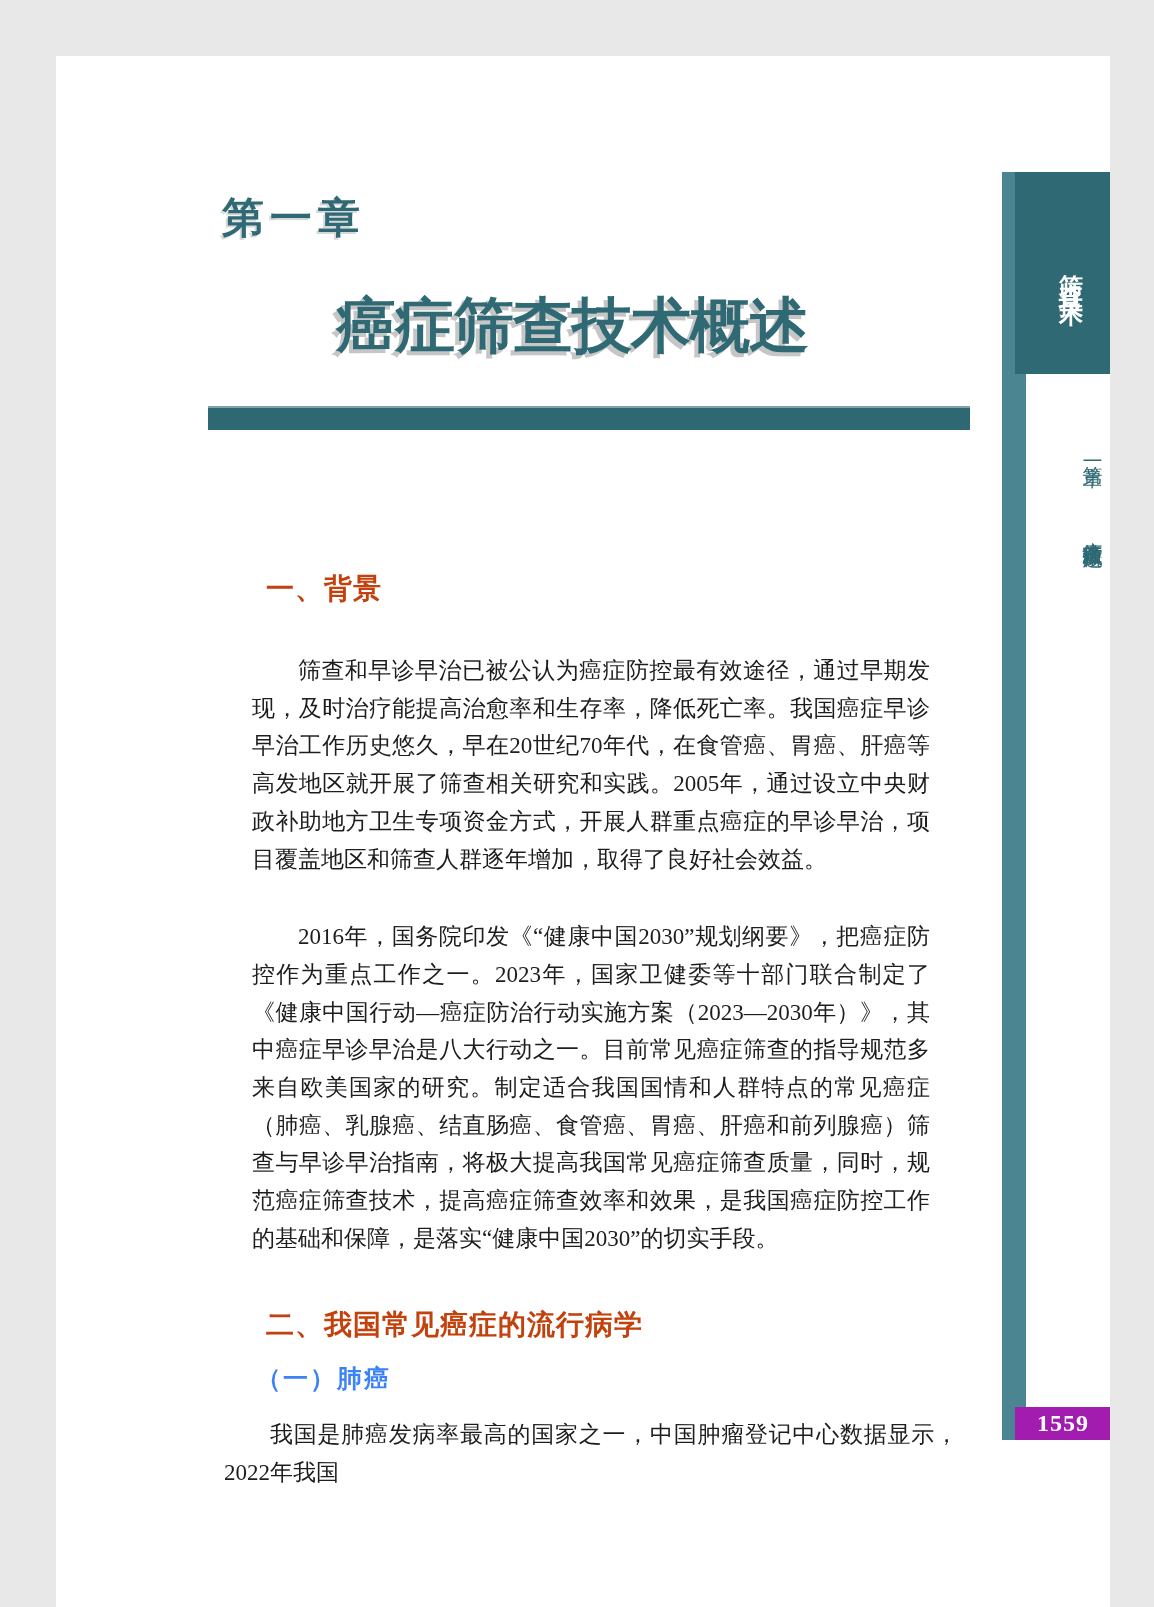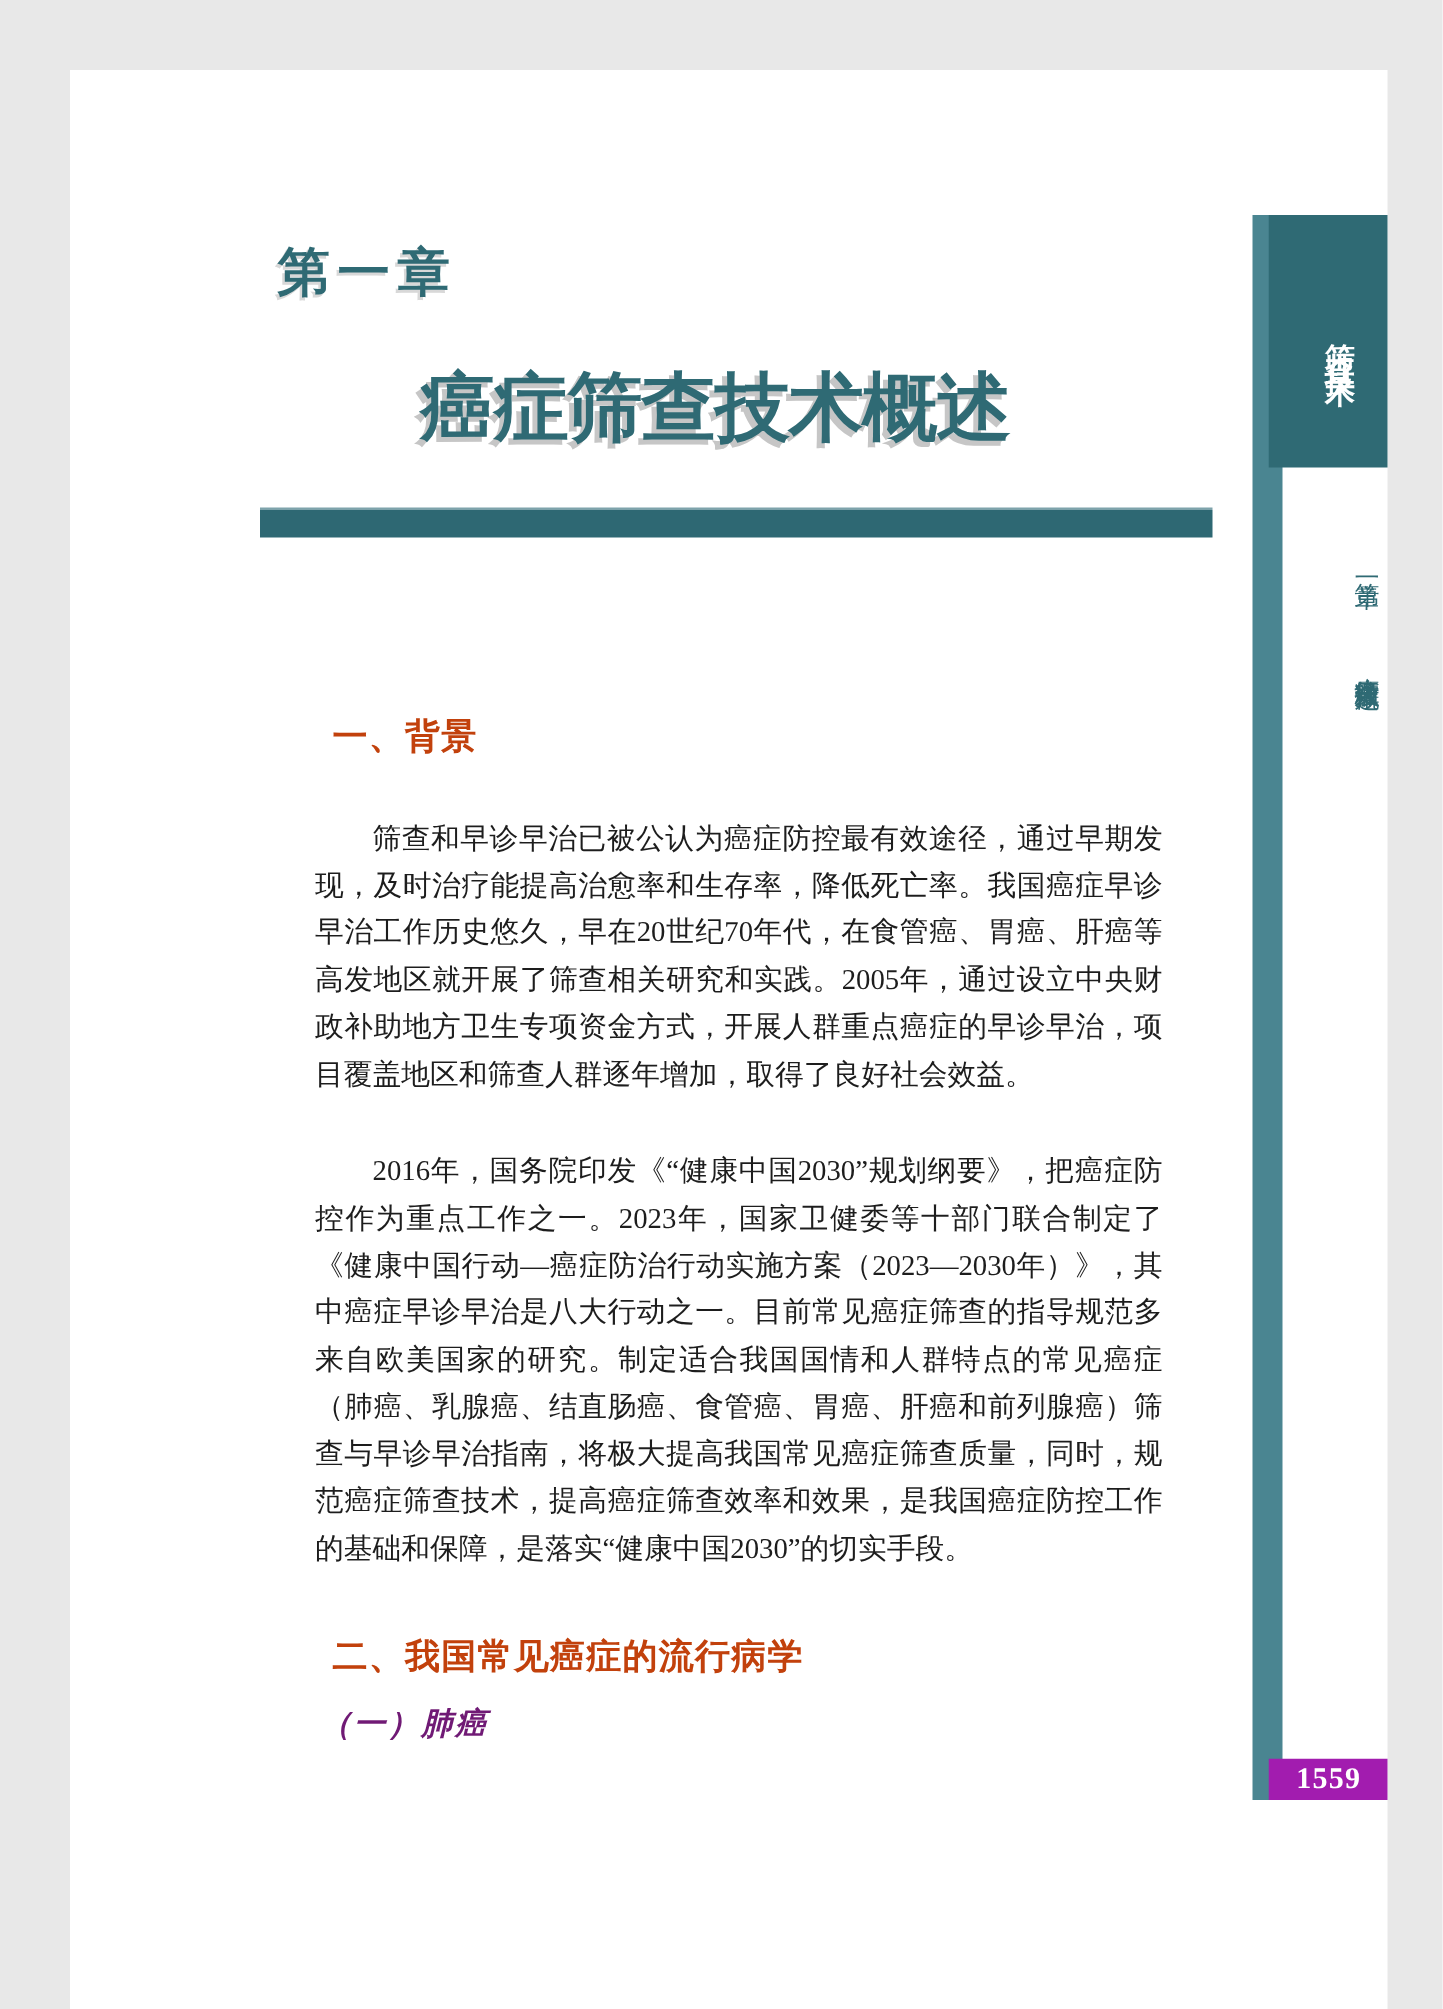--- a/index.html
+++ b/index.html
@@ -29,23 +29,23 @@
 
   .section-heading {
     position:absolute; left:44px; color:#c2410c; font-weight:bold;
     font-size:28px; letter-spacing:1px; font-family:"Liberation Serif", serif;
     white-space:nowrap;
   }
   .section-heading.first { top:470px; }
   .section-heading.second { top:1206px; }
 
   .subsection-heading {
-    position:absolute; left:34px; top:1262px; color:#701a75;
+    position:absolute; left:34px; top:1262px; color:#3b82f6;
     font-family:"Liberation Sans", sans-serif; font-size:25px; font-weight:600;
-    letter-spacing:2px; white-space:nowrap;font-style:italic;
+    letter-spacing:2px; white-space:nowrap;
   }
 
   .body-block { position:absolute; left:2px; top:524px; width:758px; }
   .body-block p, .single-para {
     font-size:23px; line-height:37.7px; color:#1d1d1d;
     text-align:justify; text-justify:inter-ideograph; text-indent:2em;
     font-family:"Liberation Serif", serif;
   }
   .single-para { position:absolute; left:2px; top:1316px; width:758px; }
 
@@ -99,20 +99,21 @@
 
     <div class="body-block">
       <p>筛查和早诊早治已被公认为癌症防控最有效途径，通过早期发现，及时治疗能提高治愈率和生存率，降低死亡率。我国癌症早诊早治工作历史悠久，早在20世纪70年代，在食管癌、胃癌、肝癌等高发地区就开展了筛查相关研究和实践。2005年，通过设立中央财政补助地方卫生专项资金方式，开展人群重点癌症的早诊早治，项目覆盖地区和筛查人群逐年增加，取得了良好社会效益。</p>
       <p>2016年，国务院印发《“健康中国2030”规划纲要》，把癌症防控作为重点工作之一。2023年，国家卫健委等十部门联合制定了《健康中国行动—癌症防治行动实施方案（2023—2030年）》，其中癌症早诊早治是八大行动之一。目前常见癌症筛查的指导规范多来自欧美国家的研究。制定适合我国国情和人群特点的常见癌症（肺癌、乳腺癌、结直肠癌、食管癌、胃癌、肝癌和前列腺癌）筛查与早诊早治指南，将极大提高我国常见癌症筛查质量，同时，规范癌症筛查技术，提高癌症筛查效率和效果，是我国癌症防控工作的基础和保障，是落实“健康中国2030”的切实手段。</p>
     </div>
 
     <div class="section-heading second">二、我国常见癌症的流行病学</div>
 
     <div class="subsection-heading">（一）肺癌</div>
 
+    <p class="single-para">我国是肺癌发病率最高的国家之一，中国肿瘤登记中心数据显示，2022年我国</p>
 
   </div>
 
   <div class="side-line"></div>
 
   <div class="side-tab">
     <div class="side-tab-label">筛查技术</div>
   </div>
 
   <div class="side-chapter">

